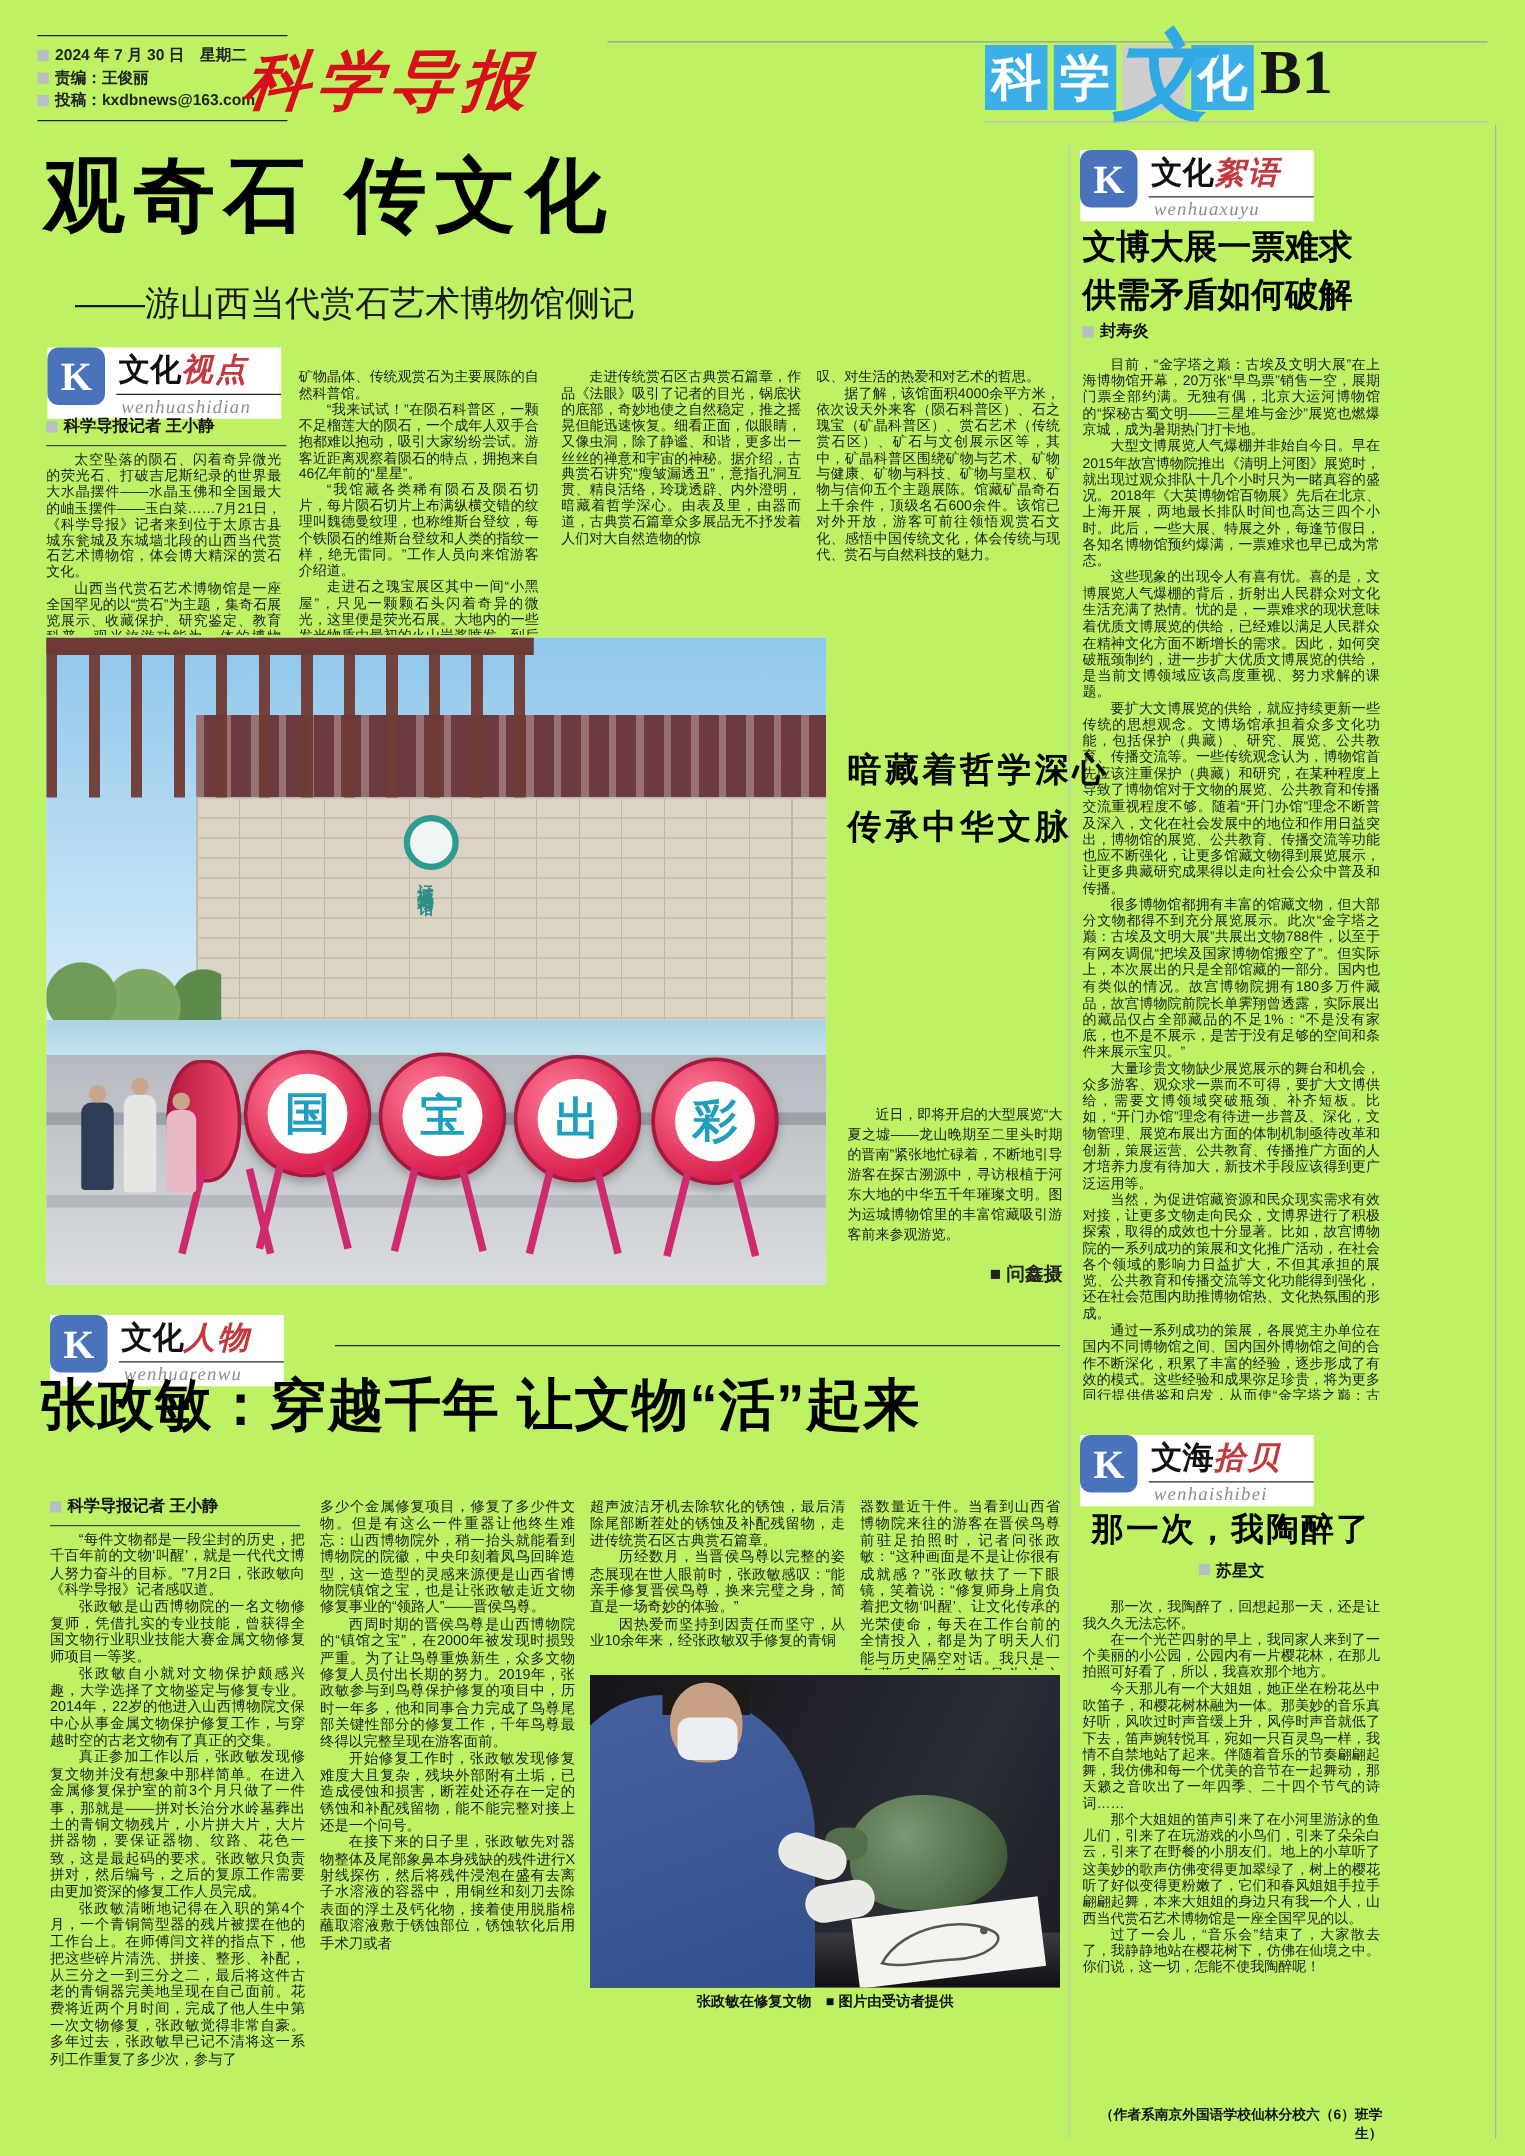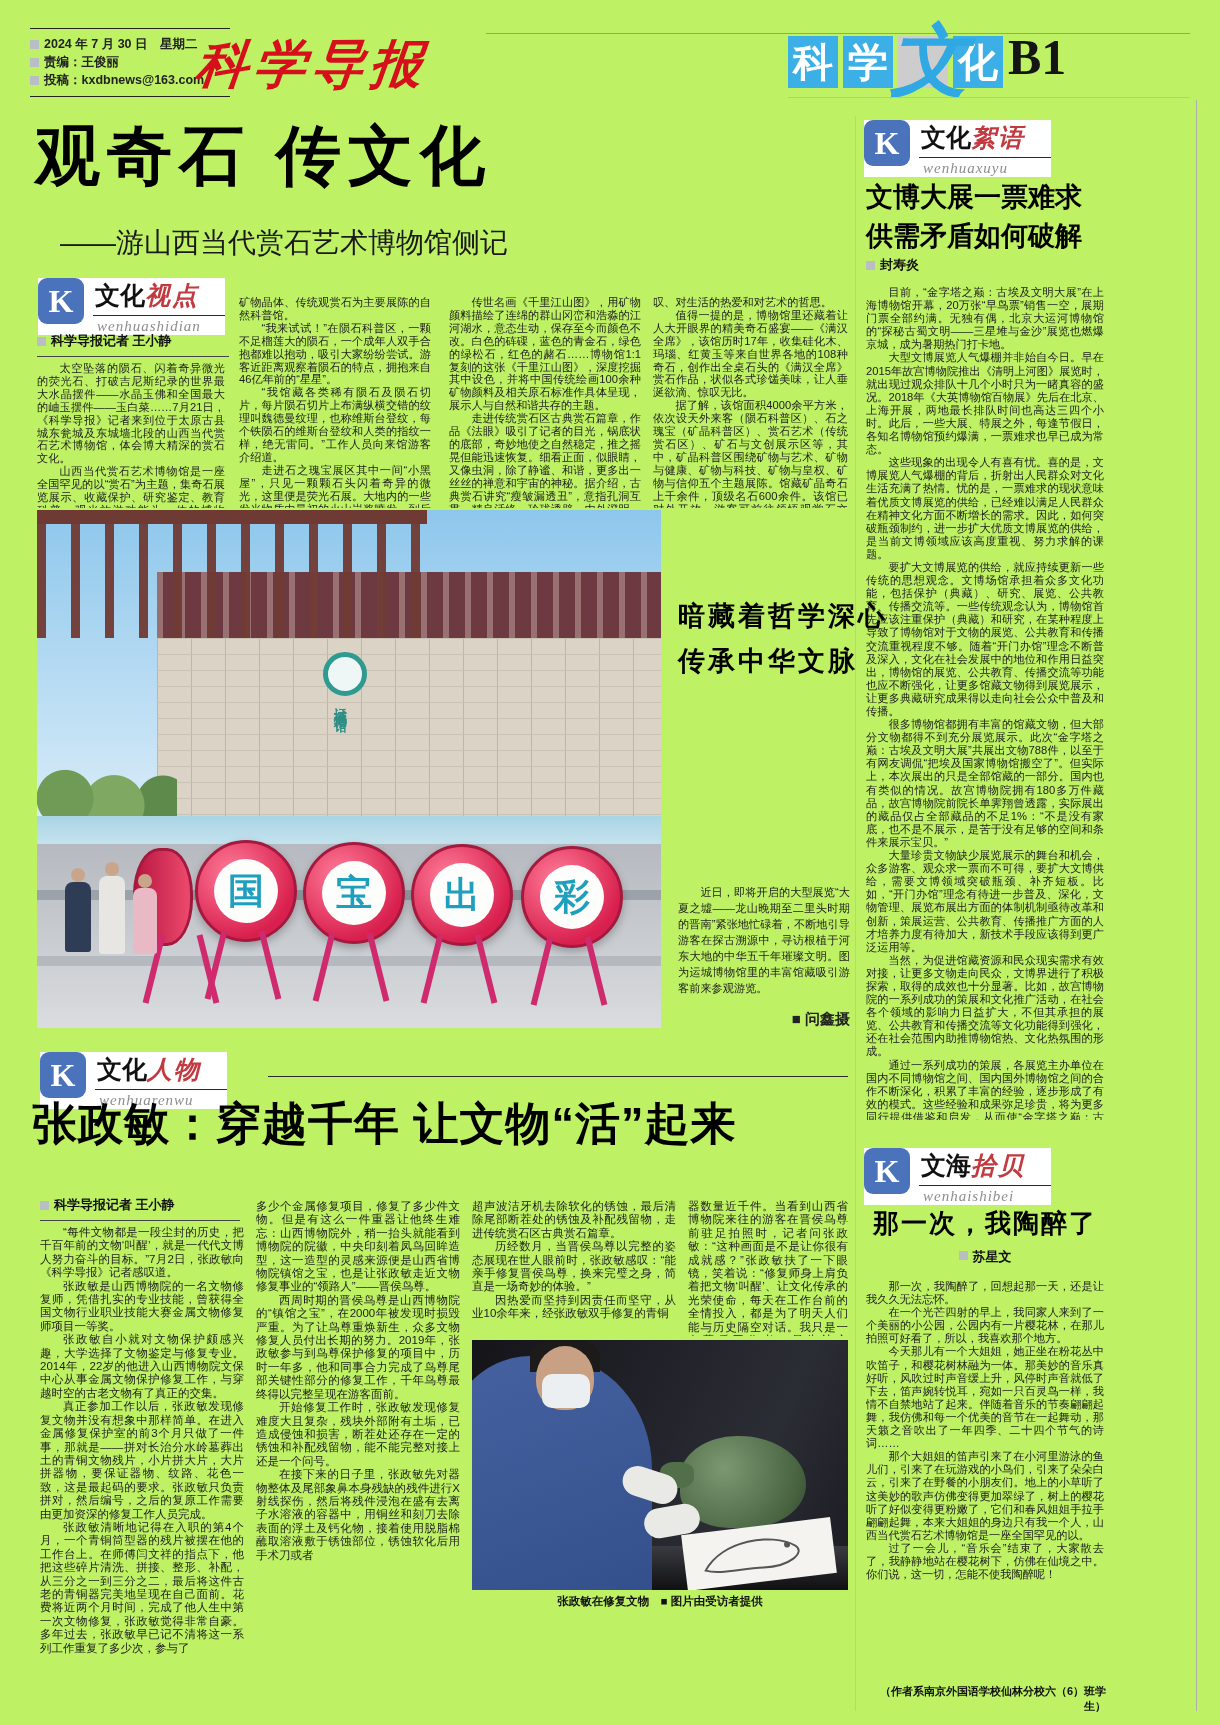--- a/index.html
+++ b/index.html
@@ -176,26 +176,24 @@
       <p>太空坠落的陨石、闪着奇异微光的荧光石、打破吉尼斯纪录的世界最大水晶摆件——水晶玉佛和全国最大的岫玉摆件——玉白菜……7月21日，《科学导报》记者来到位于太原古县城东瓮城及东城墙北段的山西当代赏石艺术博物馆，体会博大精深的赏石文化。</p>
       <p>山西当代赏石艺术博物馆是一座全国罕见的以“赏石”为主题，集奇石展览展示、收藏保护、研究鉴定、教育科普、观光旅游功能为一体的博物馆，也是山西首家以陨石、</p>
     </div>
   <div class="txt t1" style="left:239px;top:296px;width:192px;height:212px;">
       <p class="cont">矿物晶体、传统观赏石为主要展陈的自然科普馆。</p>
       <p>“我来试试！”在陨石科普区，一颗不足榴莲大的陨石，一个成年人双手合抱都难以抱动，吸引大家纷纷尝试。游客近距离观察着陨石的特点，拥抱来自46亿年前的“星星”。</p>
       <p>“我馆藏各类稀有陨石及陨石切片，每片陨石切片上布满纵横交错的纹理叫魏德曼纹理，也称维斯台登纹，每个铁陨石的维斯台登纹和人类的指纹一样，绝无雷同。”工作人员向来馆游客介绍道。</p>
       <p>走进石之瑰宝展区其中一间“小黑屋”，只见一颗颗石头闪着奇异的微光，这里便是荧光石展。大地内的一些发光物质由最初的火山岩浆喷发，到后来的地质运动，经过了几千万年，集聚于矿石中而成，独自在暗夜中盛放绚烂。</p>
     </div>
   <div class="txt t1" style="left:449px;top:296px;width:192px;height:212px;">
-      <p>传世名画《千里江山图》，用矿物颜料描绘了连绵的群山冈峦和浩淼的江河湖水，意态生动，保存至今而颜色不改。白色的砗磲，蓝色的青金石，绿色的绿松石，红色的赭石……博物馆1:1复刻的这张《千里江山图》，深度挖掘其中设色，并将中国传统绘画100余种矿物颜料及相关原石标准作具体呈现，展示人与自然和谐共存的主题。</p>
       <p>走进传统赏石区古典赏石篇章，作品《法眼》吸引了记者的目光，锅底状的底部，奇妙地使之自然稳定，推之摇晃但能迅速恢复。细看正面，似眼睛，又像虫洞，除了静谧、和谐，更多出一丝丝的禅意和宇宙的神秘。据介绍，古典赏石讲究“瘦皱漏透丑”，意指孔洞互贯、精良活络，玲珑透辟、内外澄明，暗藏着哲学深心。由表及里，由器而道，古典赏石篇章众多展品无不抒发着人们对大自然造物的惊</p>
     </div>
   <div class="txt t1" style="left:653px;top:296px;width:195px;height:212px;">
       <p class="cont">叹、对生活的热爱和对艺术的哲思。</p>
-      <p>值得一提的是，博物馆里还藏着让人大开眼界的精美奇石盛宴——《满汉全席》，该馆历时17年，收集硅化木、玛瑙、红黄玉等来自世界各地的108种奇石，创作出全桌石头的《满汉全席》赏石作品，状似各式珍馐美味，让人垂涎欲滴、惊叹无比。</p>
       <p>据了解，该馆面积4000余平方米，依次设天外来客（陨石科普区）、石之瑰宝（矿晶科普区）、赏石艺术（传统赏石区）、矿石与文创展示区等，其中，矿晶科普区围绕矿物与艺术、矿物与健康、矿物与科技、矿物与皇权、矿物与信仰五个主题展陈。馆藏矿晶奇石上千余件，顶级名石600余件。该馆已对外开放，游客可前往领悟观赏石文化、感悟中国传统文化，体会传统与现代、赏石与自然科技的魅力。</p>
     </div>
 
   <div id="photo1" class="abs">
     <div class="sky"></div>
     <div class="fret"></div>
     <div class="wall"></div>
     <div class="pergola-beam"></div>
     <div class="pergola"></div>
     <div class="logo-circle"></div>

